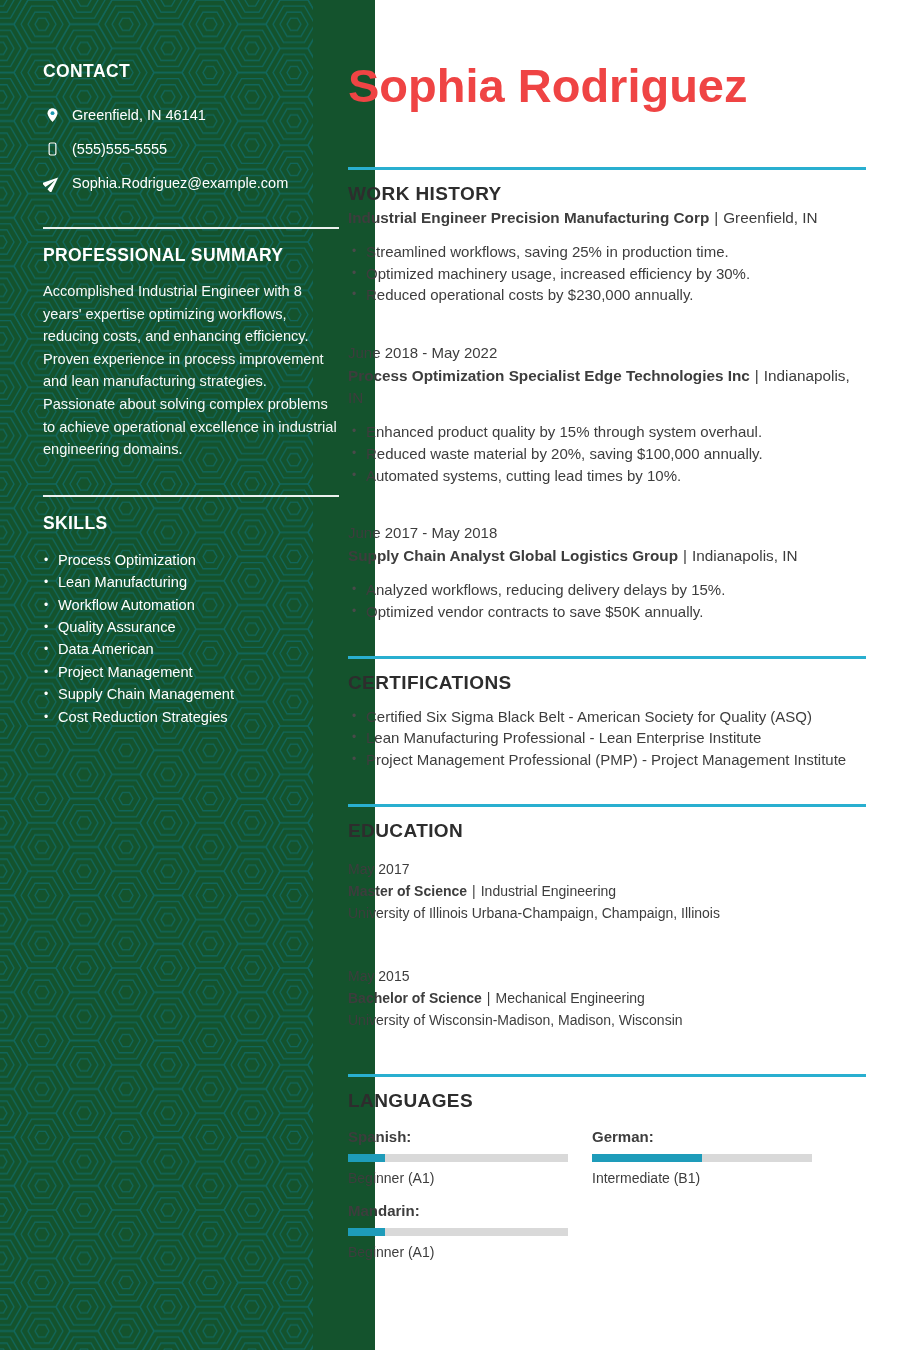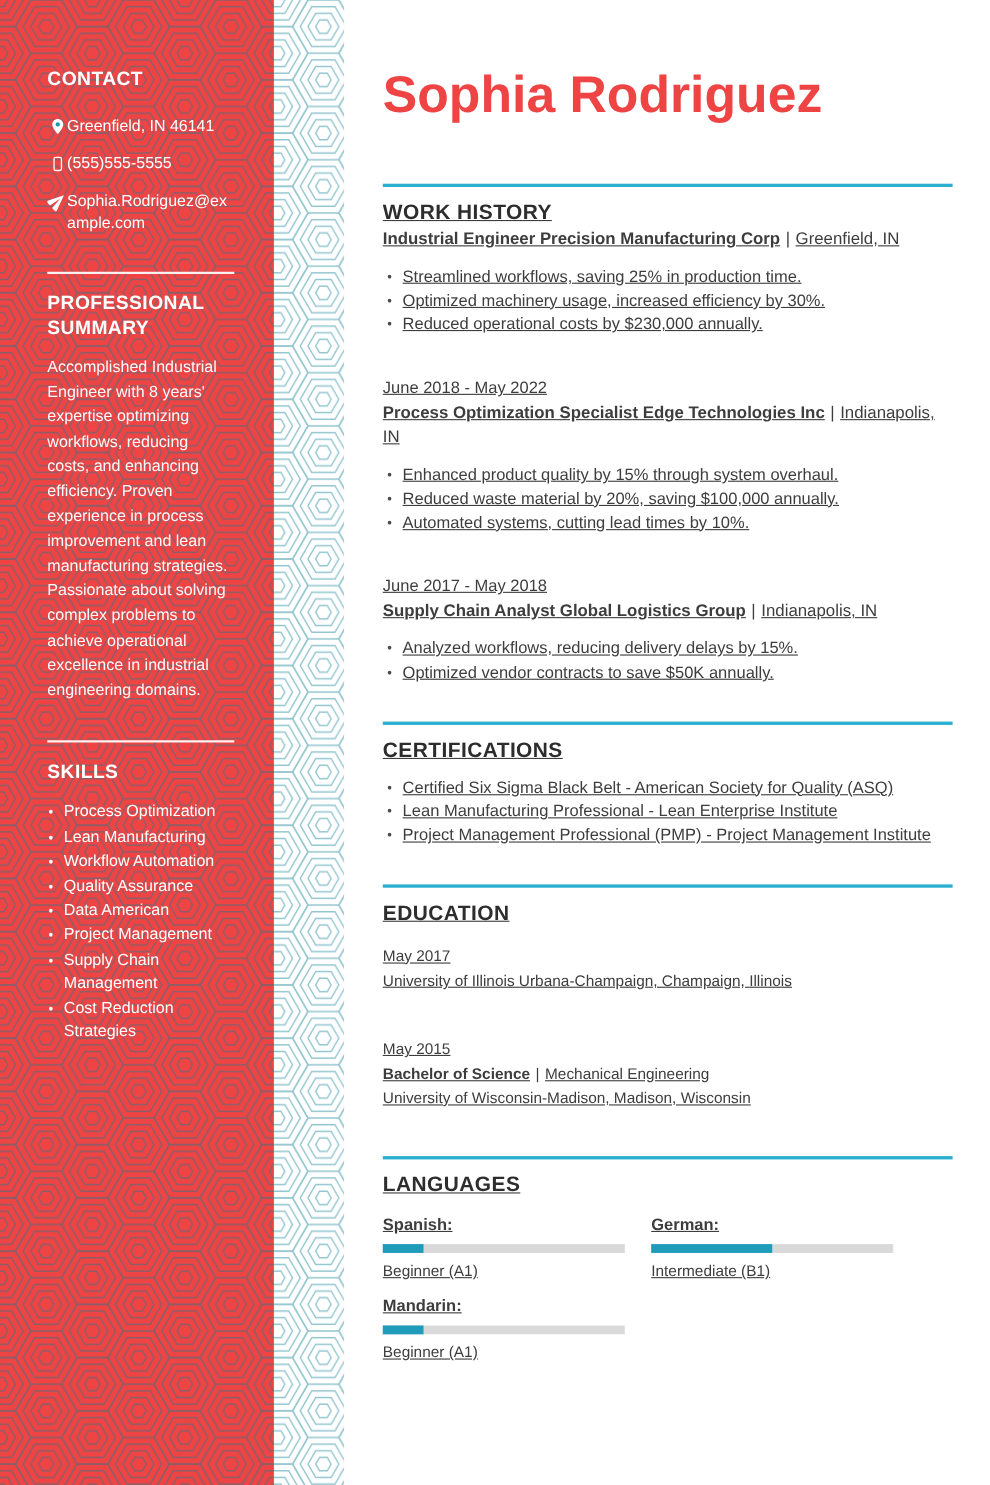--- a/index.html
+++ b/index.html
@@ -4,38 +4,38 @@
 <style>
   html,body { margin:0; padding:0; background:#ffffff; }
   .page {
     position:relative; width:900px; height:1350px; overflow:hidden;
     background:#ffffff;
     font-family:"Liberation Sans","DejaVu Sans",sans-serif;
     -webkit-font-smoothing:antialiased;
   }
 
   
-  .sidebar { position:absolute; left:0; top:0; width:249px; height:1350px; background:#ef4444; }
+  .sidebar { position:absolute; left:0; top:0; width:375px; height:1350px; background:#14532d; }
   .sidebar .pattern { position:absolute; inset:0; }
   .side-content { position:relative; padding:60px 36px 40px 43px; color:#ffffff; }
   .side-h { margin:0; font-size:17.5px; font-weight:700; letter-spacing:0.4px; line-height:23px; color:#ffffff; }
   .contact-list { margin-top:22px; }
-  .citem { display:flex; align-items:flex-start; gap:0; margin-bottom:14px;
+  .citem { display:flex; align-items:flex-start; gap:11px; margin-bottom:14px;
            font-size:14.5px; line-height:20px; overflow-wrap:anywhere; }
   .cicon { flex:none; width:18px; display:flex; justify-content:center; padding-top:1px; }
   .sdiv { border:none; border-top:2.5px solid rgba(255,255,255,0.92); margin:34px 0 15px; }
   .summary-text { margin:13px 0 0; font-size:14.6px; line-height:22.6px; color:rgba(255,255,255,0.97); }
   .skills-list { margin:15px 0 0; padding:0; list-style:none; }
   .skills-list li { position:relative; padding-left:15px; font-size:14.6px; line-height:21.4px; margin-bottom:1px; }
   .skills-list li::before { content:"\2022"; position:absolute; left:1px; top:0; font-size:12px; }
 
   
   .main { position:absolute; left:348px; top:0; width:518px; color:#3d3d3d; }
   .name { margin:60px 0 0; font-size:47px; line-height:52px; font-weight:700; color:#ef4444; }
-  .m-section { margin-top:0;text-decoration:underline; }
+  .m-section { margin-top:0; }
   .mdiv { border:none; border-top:3px solid #29afd0; margin:0; }
   .sec-work .mdiv { margin-top:55px; }
   .sec-cert .mdiv { margin-top:33px; }
   .sec-edu  .mdiv { margin-top:33px; }
   .sec-lang .mdiv { margin-top:42px; }
   .section-h { margin:13px 0 0; font-size:19px; font-weight:700; letter-spacing:0.4px; color:#2d2d2d; }
 
   .job { margin-top:0; }
   .job + .job { margin-top:36px; }
   .job-dates { margin-top:17px; font-size:15px; line-height:21px; }
@@ -193,20 +193,23 @@
         <li>Project Management Professional (PMP) - Project Management Institute</li>
       </ul>
     </section>
 
     <section class="m-section sec-edu">
       <hr class="mdiv">
       <h2 class="section-h">EDUCATION</h2>
 
       <div class="edu-entry">
         <div>May 2017</div>
+        <div>
+          <span class="bold">Master of Science</span><span class="sep">|</span><span>Industrial Engineering</span>
+        </div>
         <div>University of Illinois Urbana-Champaign, Champaign, Illinois</div>
       </div>
 
       <div class="edu-entry">
         <div>May 2015</div>
         <div>
           <span class="bold">Bachelor of Science</span><span class="sep">|</span><span>Mechanical Engineering</span>
         </div>
         <div>University of Wisconsin-Madison, Madison, Wisconsin</div>
       </div>

